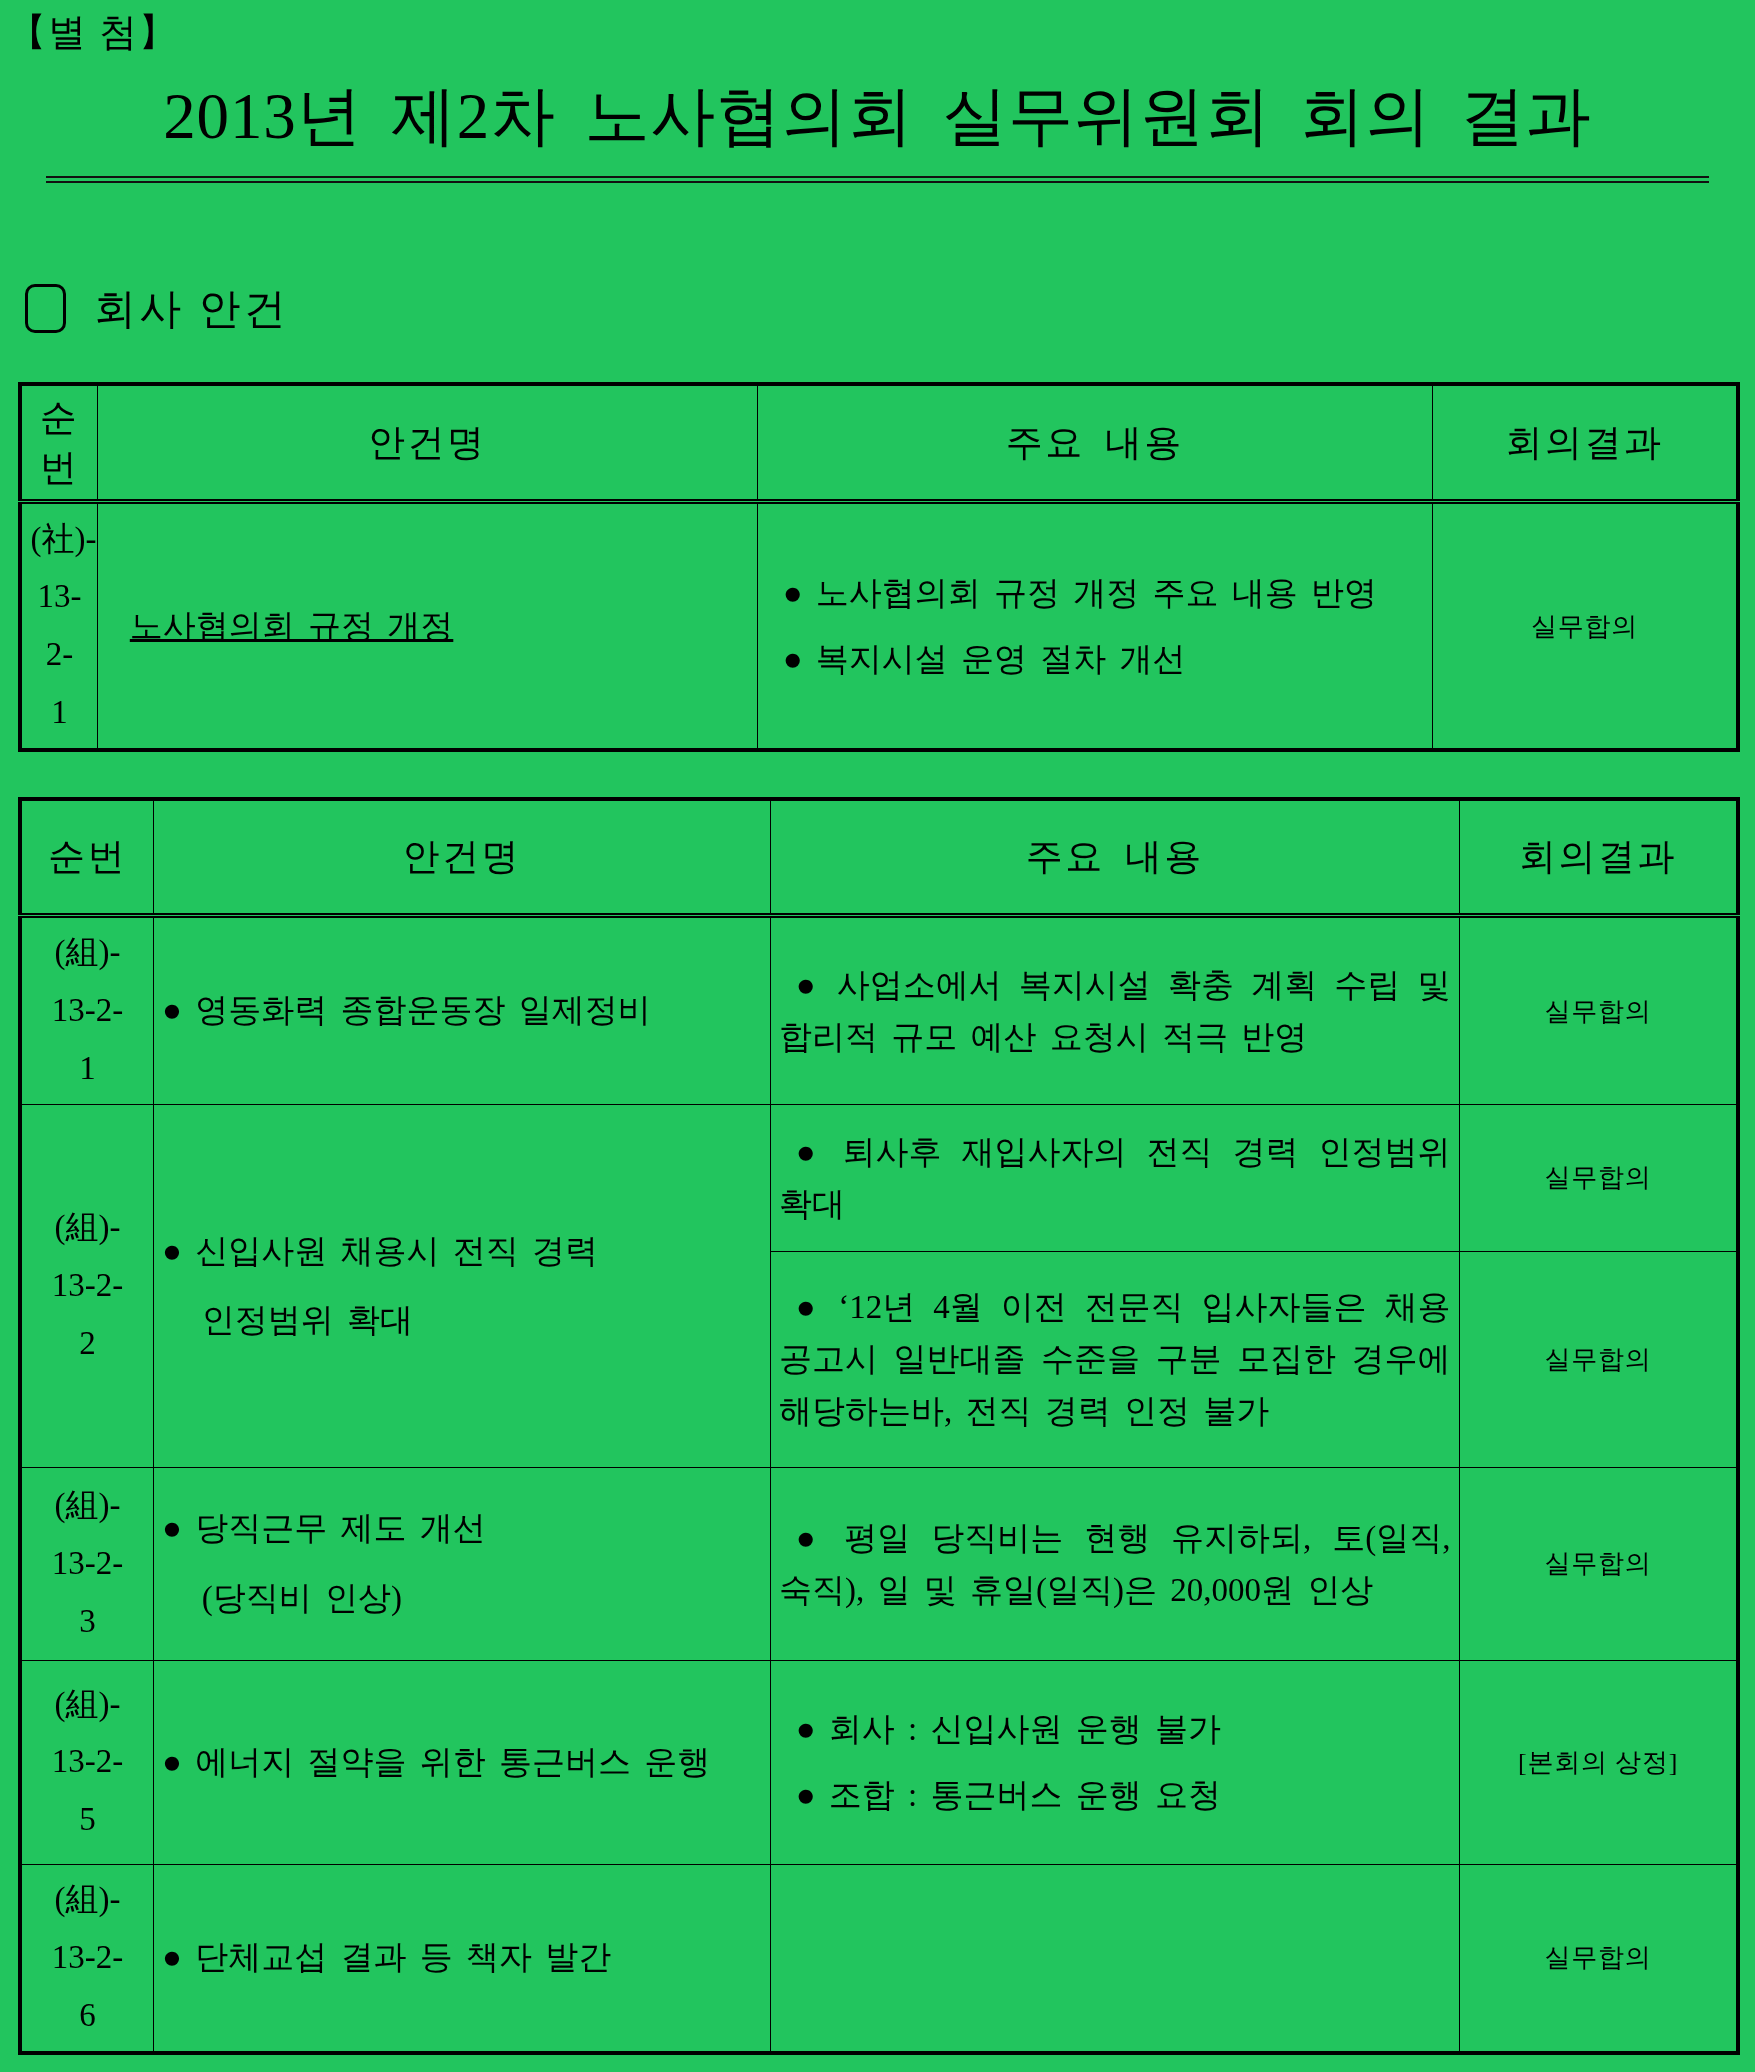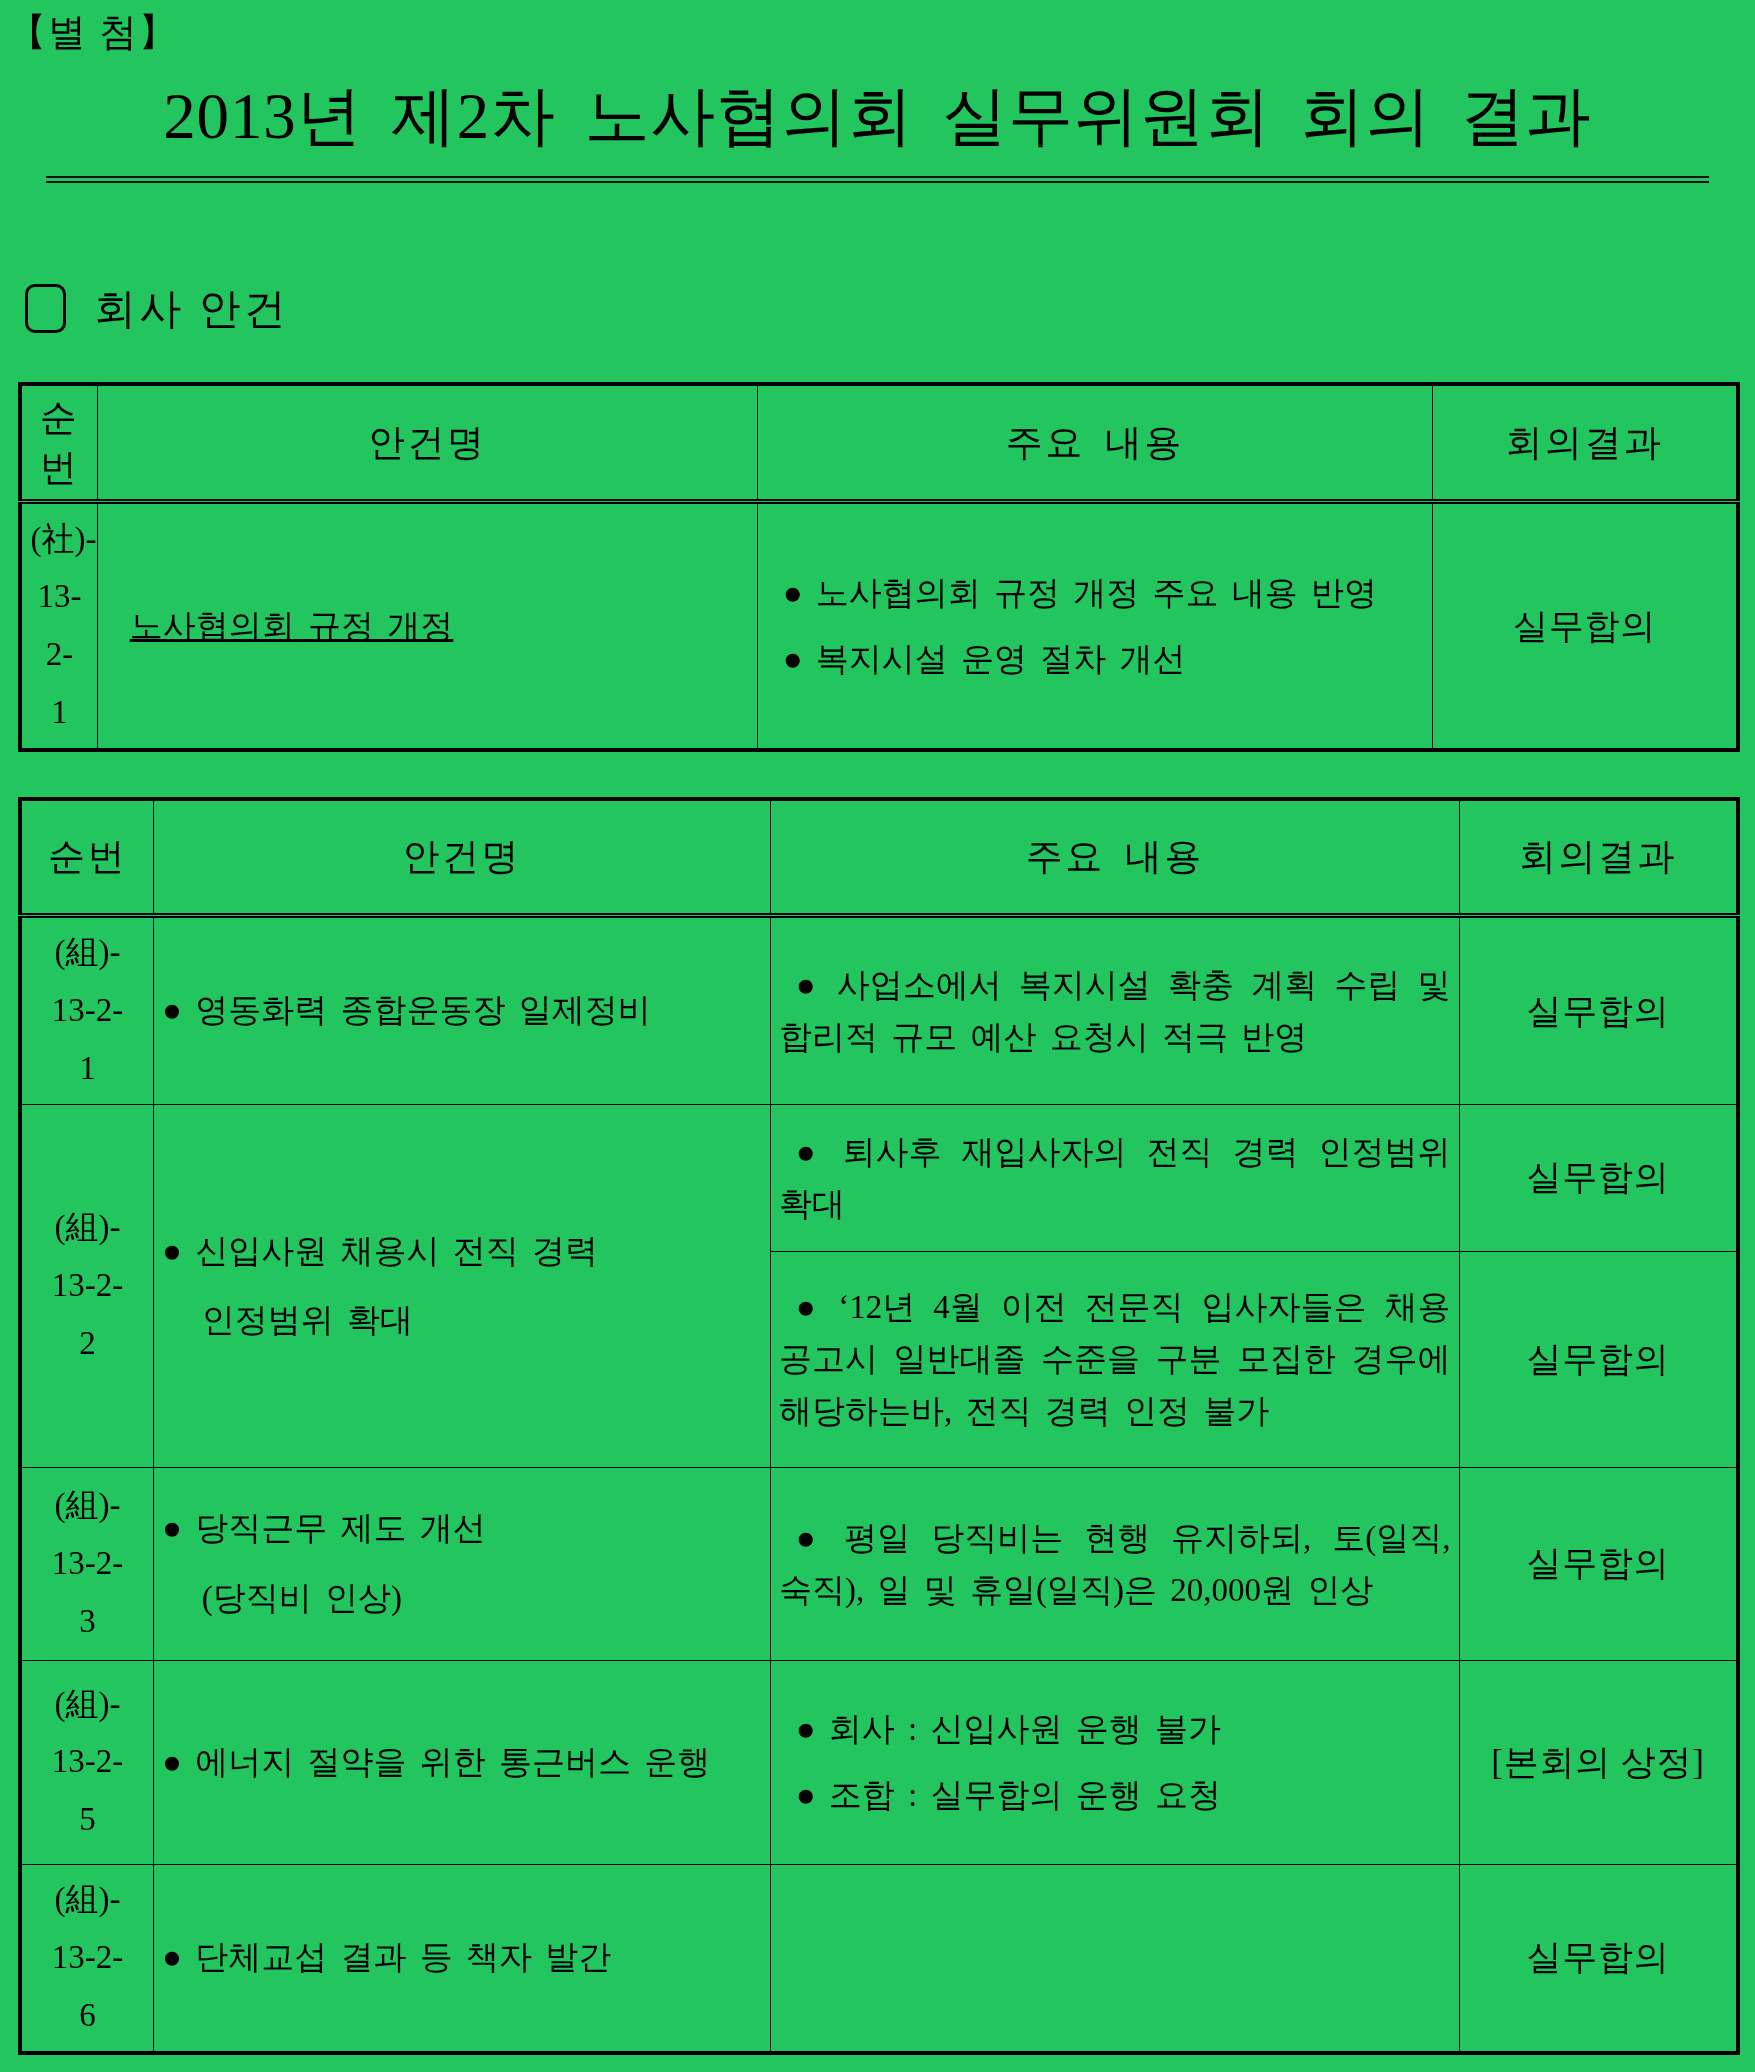--- a/index.html
+++ b/index.html
@@ -95,21 +95,21 @@
   }
   td.content p {
     margin: 14px 0;
     text-indent: 16.6px;
     text-align: justify;
     line-height: 1.58;
     word-spacing: 5px;
   }
   td.result {
     text-align: center;
-    font-size: 35px;
+    font-size: 26px;
     letter-spacing: 0.8px;
   }
 </style>
 </head>
 <body>
 
 <div class="page">
 
   <div class="attachment">【별  첨】</div>
 
@@ -210,21 +210,21 @@
         <td class="result">실무합의</td>
       </tr>
 
       <tr style="height:204px">
         <td class="seq">(組)-
 13-2-
 5</td>
         <td class="agenda">● 에너지 절약을 위한 통근버스 운행</td>
         <td class="content">
           <p>● 회사 : 신입사원 운행 불가</p>
-          <p>● 조합 : 실무합의 운행 요청</p>
+          <p>● 조합 : 통근버스 운행 요청</p>
         </td>
         <td class="result">[본회의 상정]</td>
       </tr>
 
       <tr style="height:162px">
         <td class="seq">(組)-
 13-2-
 6</td>
         <td class="agenda">● 단체교섭 결과 등 책자 발간</td>
         <td class="content">

